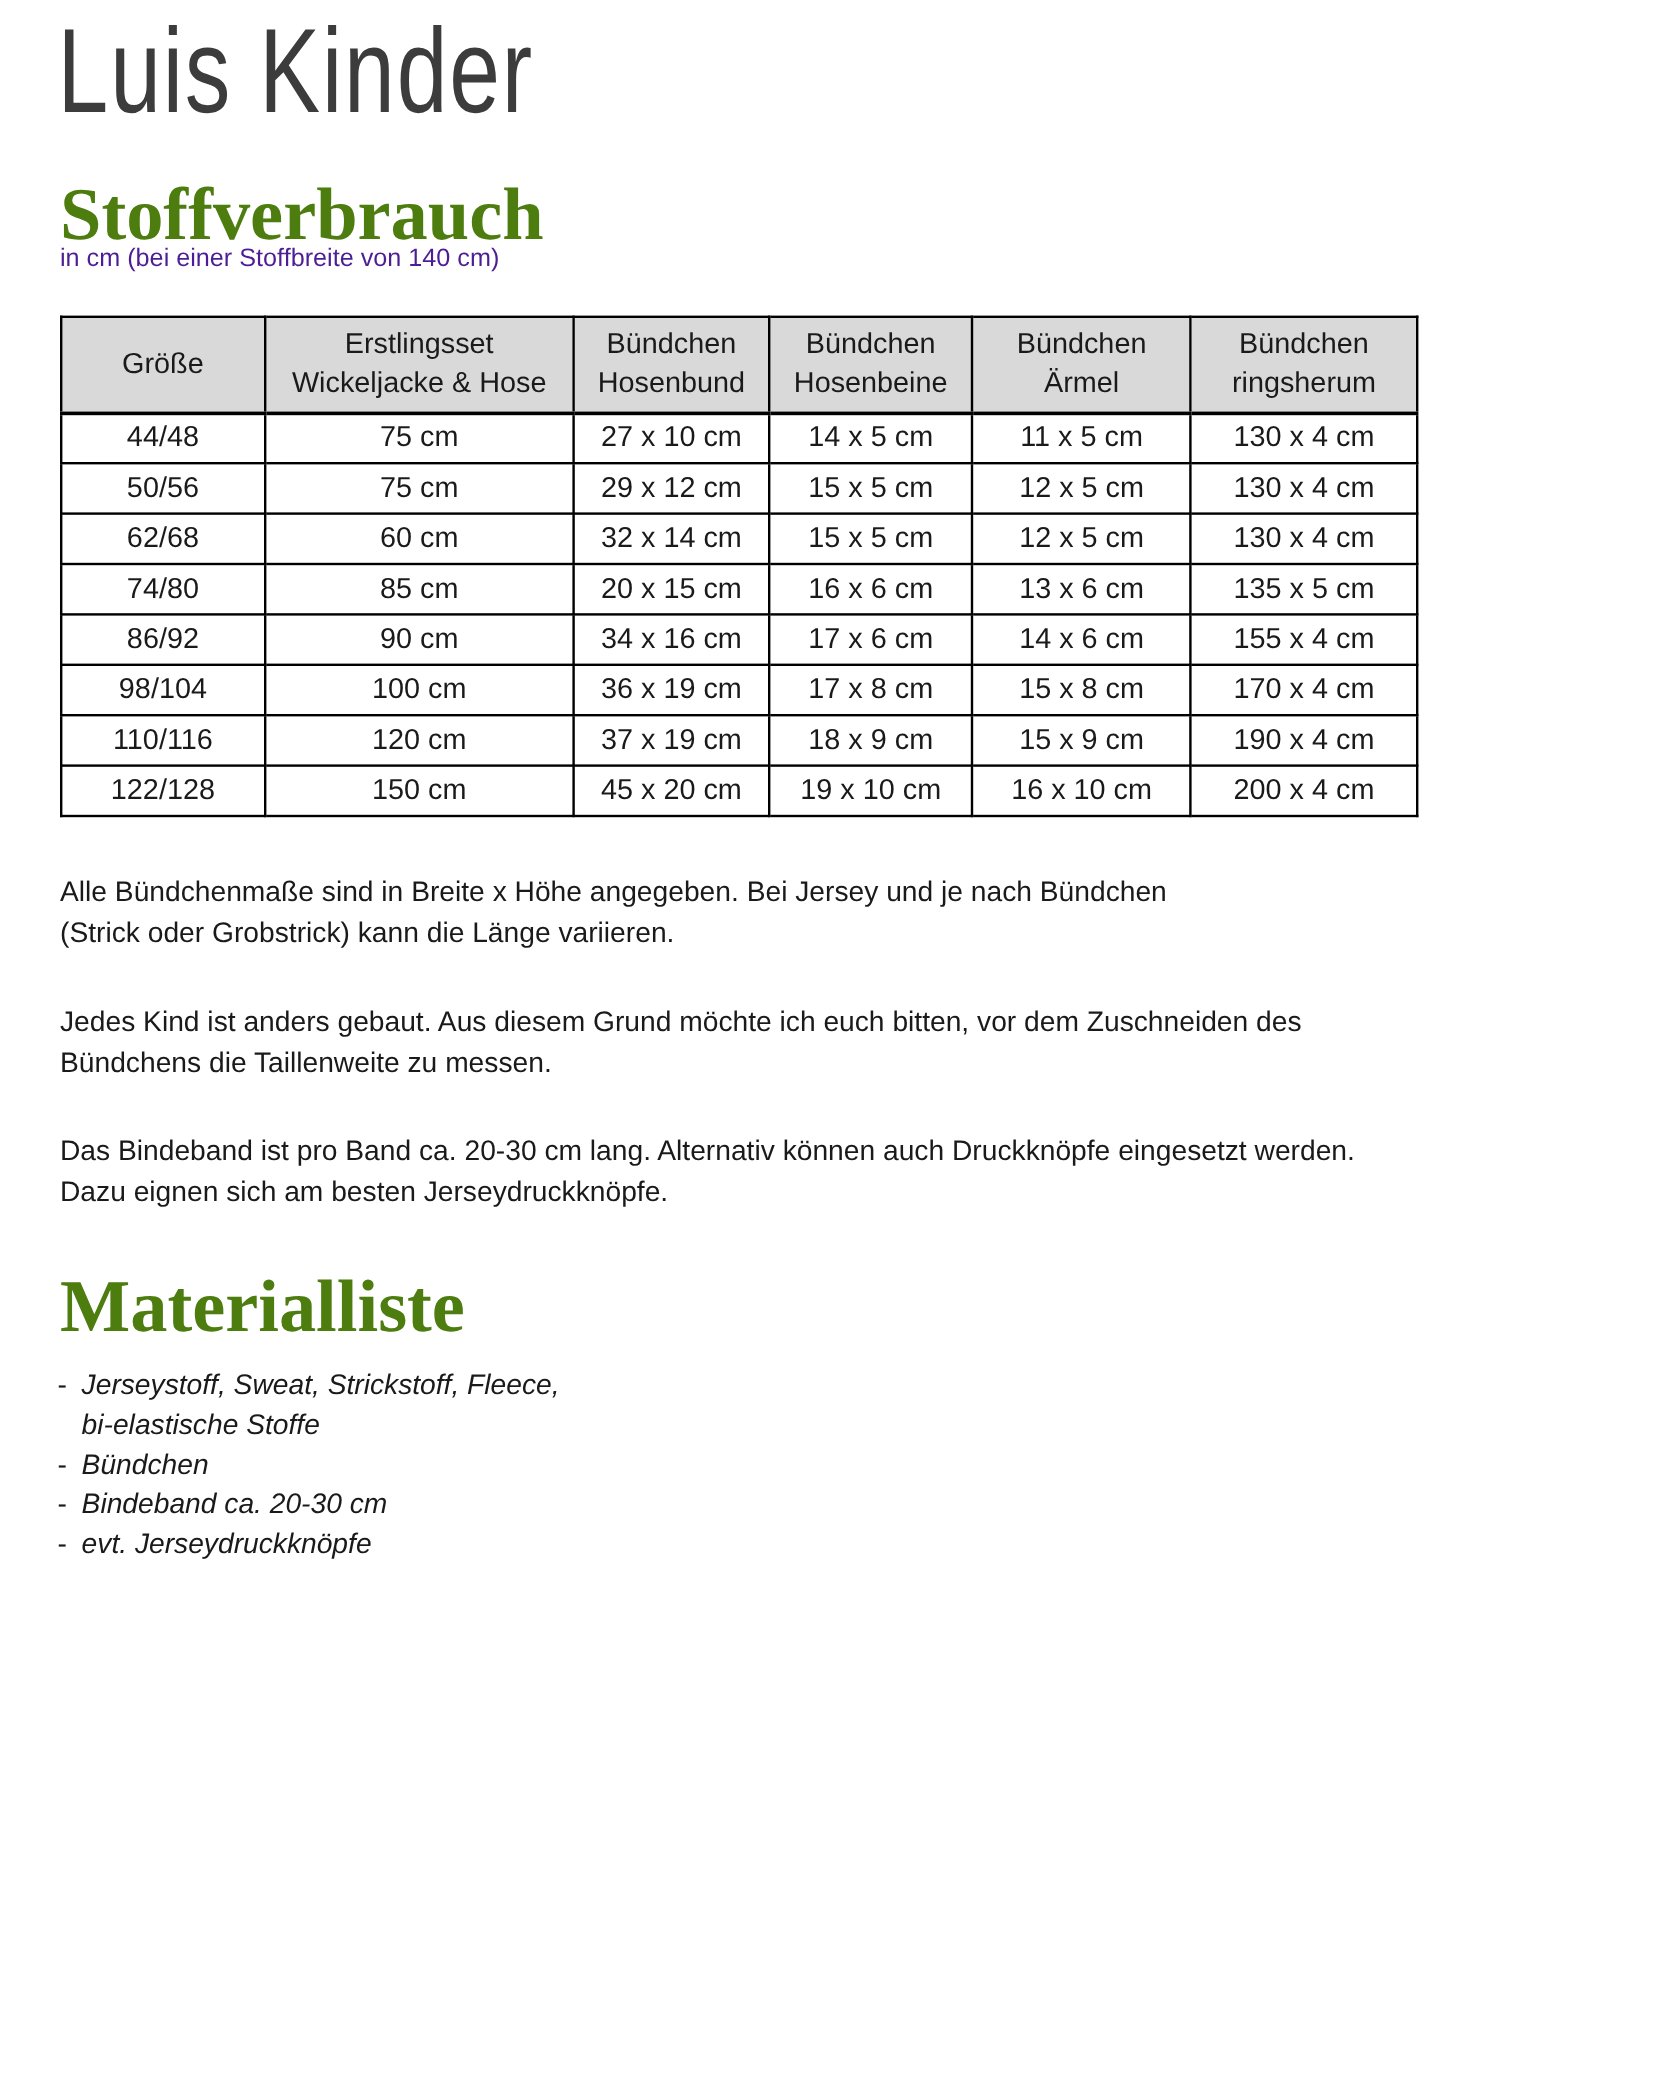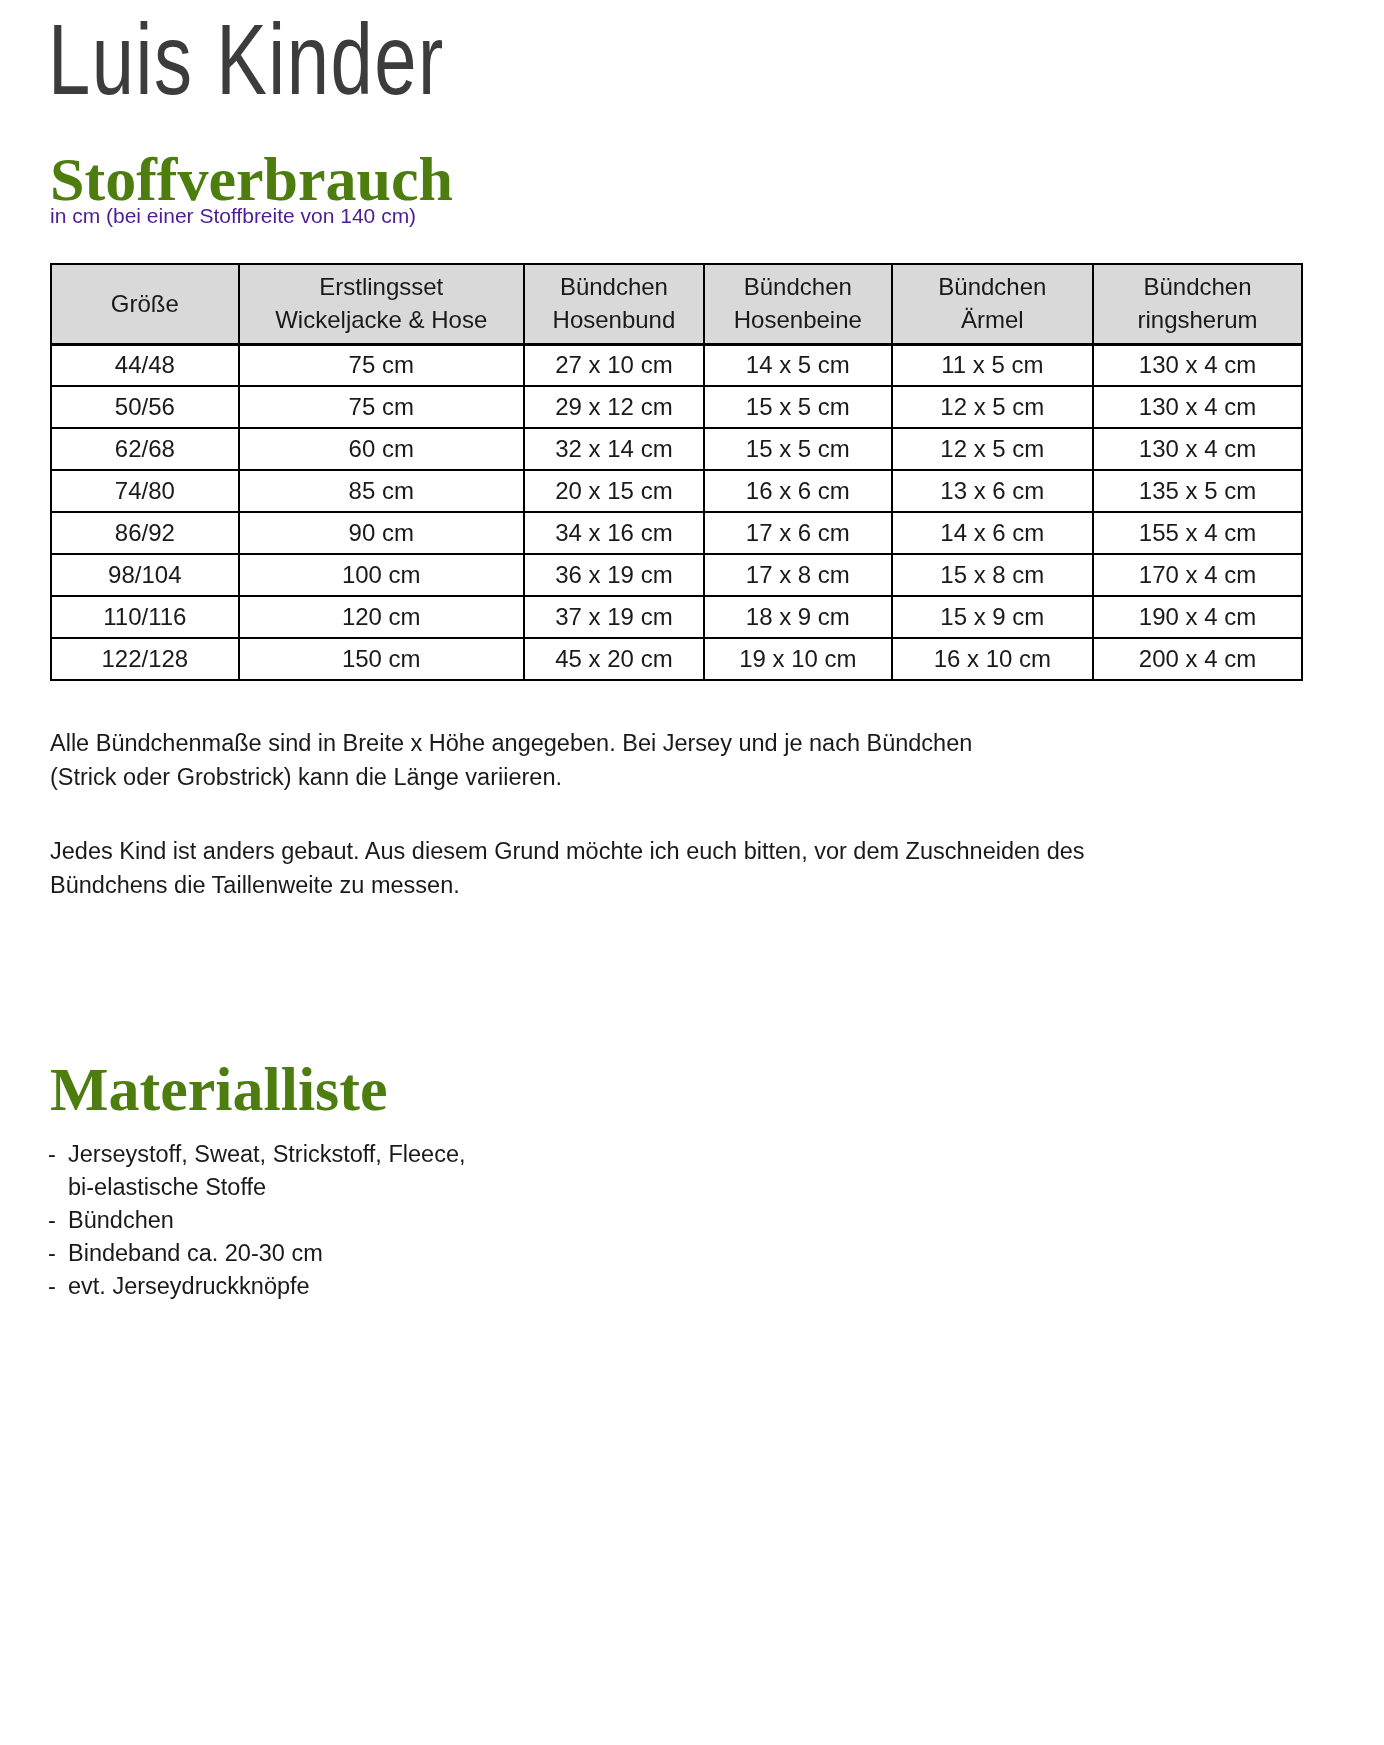--- a/index.html
+++ b/index.html
@@ -47,21 +47,21 @@
     top: 204px;
     font-size: 21px;
     color: #4c1d95;
     white-space: nowrap;
   }
 
   table.fabric-table {
     position: absolute;
     left: 50px;
     top: 263px;
-    width: 1253px;
+    width: 1132px;
     border-collapse: collapse;
     table-layout: fixed;
     padding-left: 40px;
   }
   .fabric-table th, .fabric-table td {
     border: 2px solid #000;
     text-align: center;
     vertical-align: middle;
     font-size: 24px;
     padding: 0 4px;
@@ -107,20 +107,21 @@
   .material-list li {
     display: flex;
     align-items: flex-start;
   }
   .material-list .dash {
     width: 20px;
     flex: 0 0 20px;
   }
   .material-list .item-text {
     white-space: pre-line;
+    font-style: italic;
   }
 </style>
 </head>
 <body>
 
 <div class="doc-title">Luis Kinder</div>
 
 <h2 class="section-heading heading-stoffverbrauch">Stoffverbrauch</h2>
 
 <div class="subtitle">in cm (bei einer Stoffbreite von 140 cm)</div>
@@ -215,20 +216,22 @@
       <td>200 x 4 cm</td>
     </tr>
   </tbody>
 </table>
 
 <div class="notes">
   <p>Alle Bündchenmaße sind in Breite x Höhe angegeben. Bei Jersey und je nach Bündchen
 (Strick oder Grobstrick) kann die Länge variieren.</p>
   <p>Jedes Kind ist anders gebaut. Aus diesem Grund möchte ich euch bitten, vor dem Zuschneiden des
 Bündchens die Taillenweite zu messen.</p>
+  <p>Das Bindeband ist pro Band ca. 20-30 cm lang. Alternativ können auch Druckknöpfe eingesetzt werden.
+Dazu eignen sich am besten Jerseydruckknöpfe.</p>
 </div>
 
 <h2 class="section-heading heading-materialliste">Materialliste</h2>
 
 <ul class="material-list">
   <li>
     <span class="dash">-</span>
     <span class="item-text">Jerseystoff, Sweat, Strickstoff, Fleece,
 bi-elastische Stoffe</span>
   </li>

